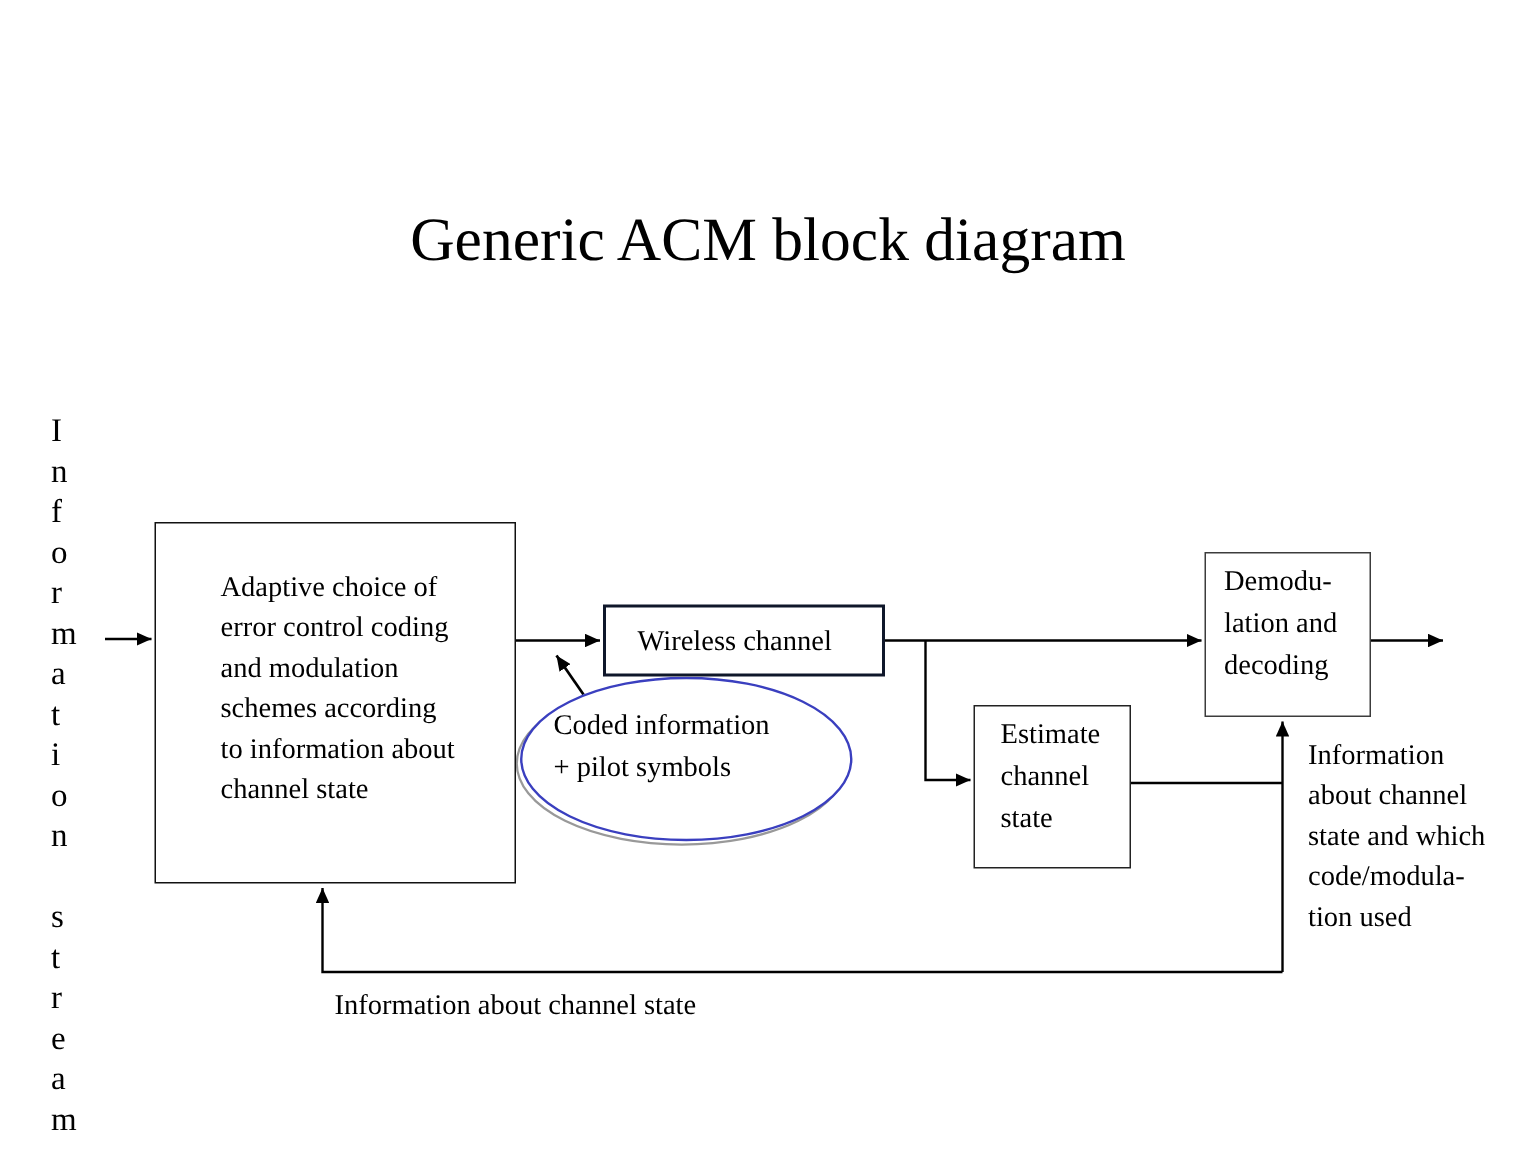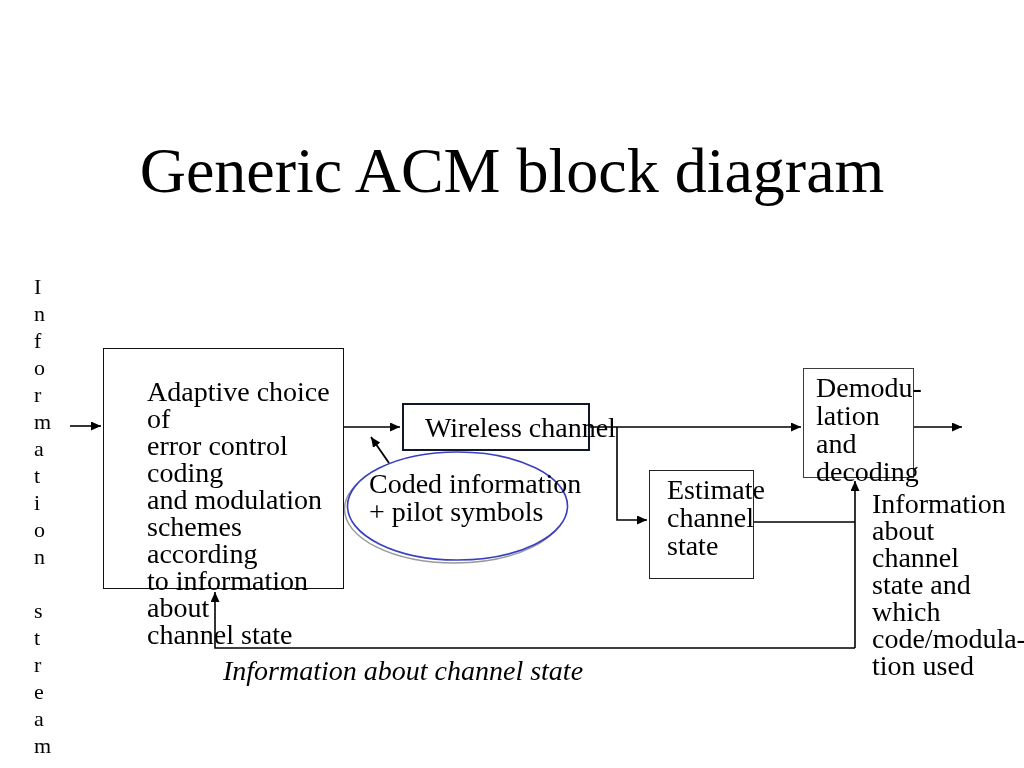--- a/index.html
+++ b/index.html
@@ -12,21 +12,21 @@
     font-family: "Liberation Serif", "DejaVu Serif", serif;
     color: #000000;
   }
   .title {
     position: absolute;
     top: 139px;
     left: 0;
     width: 100%;
     margin: 0;
     text-align: center;
-    font-size: 64px;
+    font-size: 41px;
     font-weight: normal;
     line-height: 1;
   }
   
   .vtext {
     position: absolute;
     left: 34px;
     top: 273px;
     display: flex;
     flex-direction: column;
@@ -43,36 +43,36 @@
     position: absolute;
     left: 0;
     top: 0;
   }
   .box {
     position: absolute;
     box-sizing: border-box;
     background: #ffffff;
   }
   .boxtext, .label {
-    font-size: 28px;
+    font-size: 19px;
     line-height: 27px;
     white-space: pre-line;
   }
   .box-adaptive { left: 103px; top: 348px; width: 241px; height: 241px; border: 1.5px solid #111111; }
   .box-adaptive .boxtext { padding: 29px 0 0 43px; }
   .box-wireless { left: 402px; top: 403px; width: 188px; height: 48px; border: 2px solid #0f172a; display: flex; align-items: center; }
   .box-wireless .boxtext { padding-left: 21px; white-space: nowrap; }
   .box-estimate { left: 649px; top: 470px; width: 105px; height: 109px; border: 1.5px solid #222222; }
   .box-estimate .boxtext { padding: 5px 0 0 17px; line-height: 28px; }
   .box-demod { left: 803px; top: 368px; width: 111px; height: 110px; border: 1.5px solid #3c3c3c; }
   .box-demod .boxtext { padding: 5px 0 0 12px; line-height: 28px; }
   .label { position: absolute; }
   .label-coded { left: 369px; top: 470px; line-height: 28px; }
   .label-right { left: 872px; top: 490px; }
-  .label-bottom { left: 223px; top: 657px; white-space: nowrap; font-style: italic; }
+  .label-bottom { left: 223px; top: 657px; white-space: nowrap; }
 </style>
 </head>
 <body>
 
 <div class="slide">
 
   <h1 class="title">Generic ACM block diagram</h1>
 
   <div class="vtext">
     <div class="vword">Information</div>

